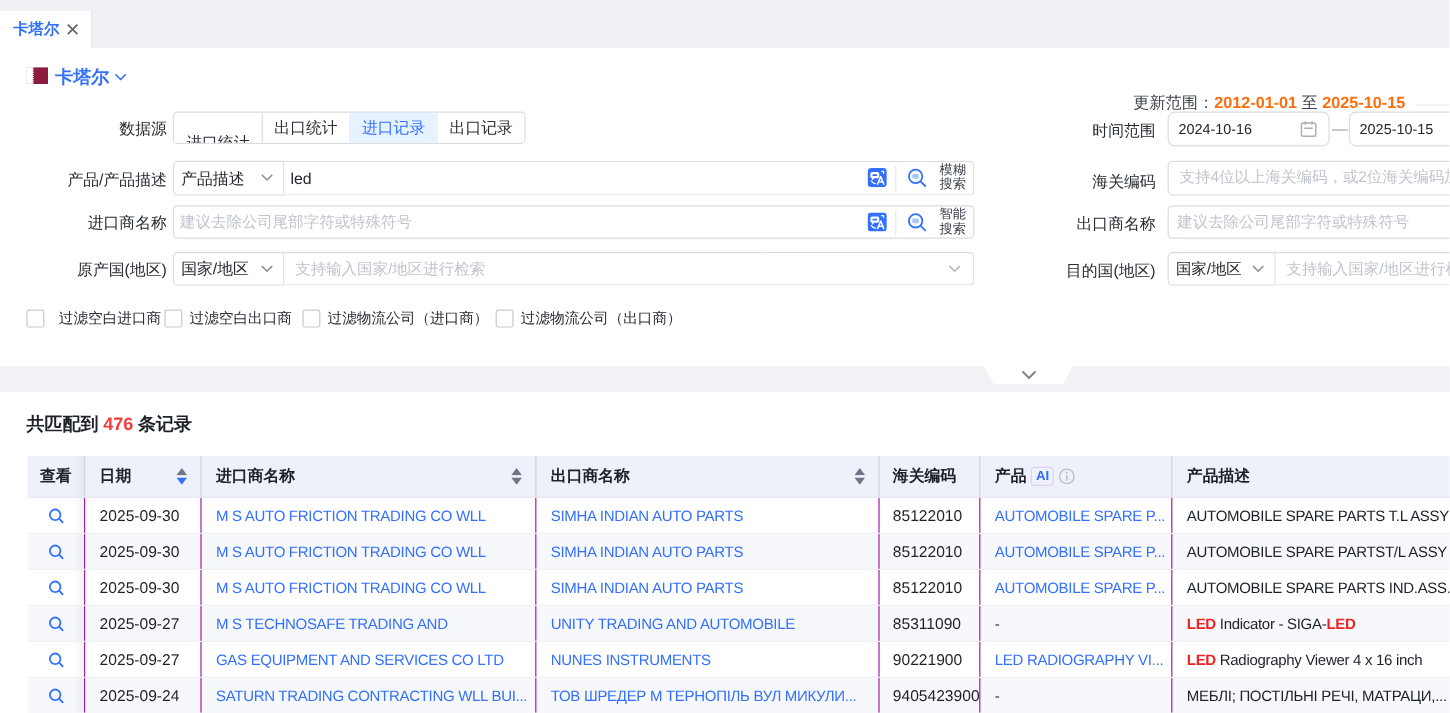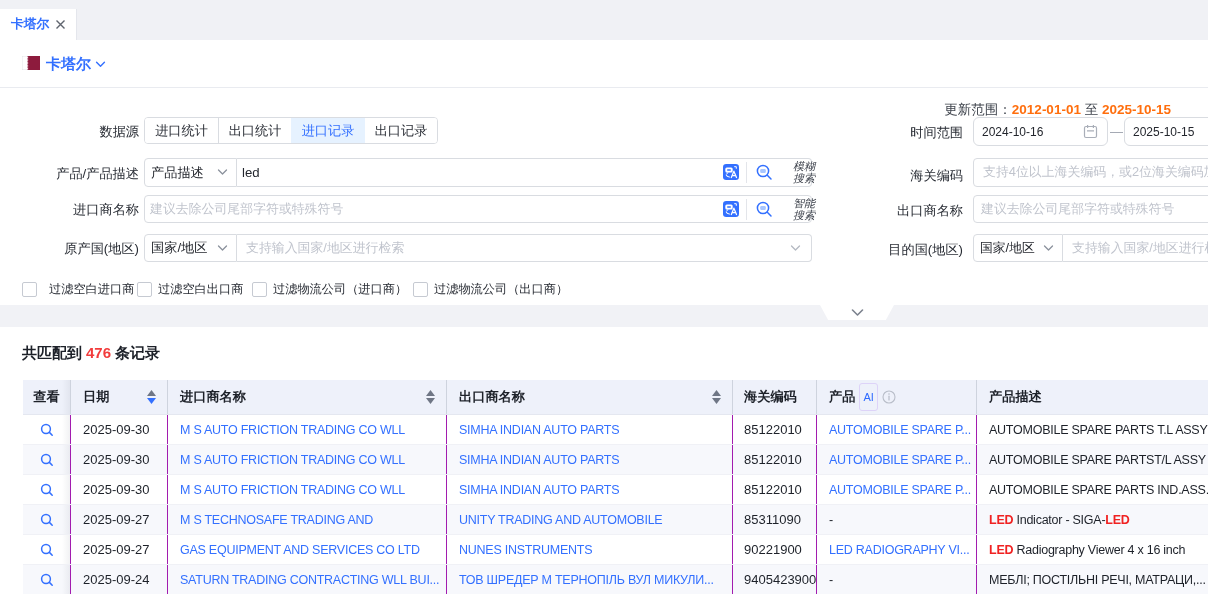--- a/index.html
+++ b/index.html
@@ -16,46 +16,46 @@
 
   
   .title-bar { position:absolute; left:0; top:40px; width:1208px; height:48px; background:#fff;
     border-bottom:1px solid #e9ebf0; }
   .flag { position:absolute; left:22px; top:16px; width:18px; height:14px; display:block; }
   .flag .maroon { fill:var(--flag-maroon,#8d1b3d); }
   .page-title { position:absolute; left:46px; top:15px; color:var(--accent,#3370ff); font-size:15px; font-weight:700; }
   .title-caret { position:absolute; left:95px; top:21px; width:11px; height:7px; }
 
   
-  .form { position:absolute; left:0; top:100px; width:1180px; height:217px; background:#fff; }
+  .form { position:absolute; left:0; top:76px; width:1180px; height:217px; background:#fff; }
   .flabel { position:absolute; font-size:13.2px; color:#272b33; text-align:right; white-space:nowrap; }
   .lbl-left { left:0; width:139px; }
   .lbl-right { left:780px; width:183px; }
 
   .seg { position:absolute; left:144px; top:17px; height:27px; display:flex;
     border:1px solid #d9dce1; border-radius:4px; overflow:hidden; background:#fff; }
   .seg-btn { width:73px; height:100%; display:flex; align-items:center; justify-content:center;
     font-size:13.2px; color:#2a2e36; border-left:1px solid #d9dce1; cursor:pointer; background:#fff; }
-  .seg-btn:first-child { border-left:none; }
+  .seg-btn:first-child { border-left:none;margin-top:12px; }
   .seg-btn.active { background:var(--accent-light-bg,#e6f2ff); color:var(--accent,#3370ff); border-left-color:var(--accent-light-bg,#e6f2ff); }
   .seg-btn.active + .seg-btn { border-left-color:#e6f2ff; }
 
   .ctl { position:absolute; background:#fff; border:1px solid #d9dce1; display:flex; align-items:center; }
   .sel { border-radius:4px 0 0 4px; justify-content:space-between; padding:0 8px 0 6px; }
   .sel .sel-txt { font-size:13.2px; color:#23262d; white-space:nowrap; }
   .inp { border-radius:0 4px 4px 0; border-left:none; padding-left:5px; }
   .inp-full { border-radius:4px; padding-left:5px; }
   .inp-val { font-size:13.2px; color:#23262d; }
   .ph { font-size:12.9px; color:#c0c4cd; white-space:nowrap; }
   .caret-svg { width:11px; height:7px; flex:0 0 auto; }
 
   .icon-group { position:absolute; display:flex; align-items:center; }
   .tr-ico { width:16px; height:16px; display:block; }
   .vdiv { width:1px; height:21px; background:#e3e5ea; margin:0 8px 0 7px; }
-  .srch-btn { display:flex; align-items:center; gap:19px; cursor:pointer;font-style:italic; }
+  .srch-btn { display:flex; align-items:center; gap:9px; cursor:pointer; }
   .srch-txt { font-size:11px; line-height:12px; color:#3c414b; }
 
   .date-inp { position:absolute; background:#fff; border:1px solid #d9dce1; border-radius:6px;
     display:flex; align-items:center; justify-content:space-between; padding:0 9px 0 8px; }
   .date-txt { font-size:12px; color:#23262d; }
   .date-dash { position:absolute; color:#9aa0ab; font-size:13px; }
 
   .cb-group { position:absolute; display:flex; align-items:center; gap:6px; }
   .cb-box { width:15px; height:15px; border:1px solid #c6cad2; border-radius:2px; background:#fff; flex:0 0 auto; }
   .cb-label { font-size:12.2px; color:#272b33; white-space:nowrap; }
@@ -97,22 +97,22 @@
   .td { font-size:13px; color:#1d2129; border-right:1px solid #a21caf; }
   .td .link, .td.c5 .cellwrap, .td.c6 .cellwrap { font-size:12.5px; letter-spacing:-0.25px; }
   .td:last-child { border-right:none; }
   .th.c0, .td.c0 { position:relative; }
   .th.c0::after, .td.c0::after { content:""; position:absolute; right:0; top:0; bottom:0; width:8px;
     background:linear-gradient(to right, rgba(120,125,140,0), rgba(120,125,140,0.10)); }
   .link { color:var(--link,#3370ff); cursor:pointer; }
   .red-seg { color:var(--red,#f02222); font-weight:700; }
   .eye-btn { cursor:pointer; display:flex; }
 
-  .ai-badge { font-size:11px; font-weight:400; color:#2f6bff; border:1px solid #ddd3f8;
-    border-radius:3px; padding:0 3px; margin-left:4px; line-height:14px; height:28px; display:flex; align-items:center; }
+  .ai-badge { font-size:11px; font-weight:700; color:#2f6bff; border:1px solid #ddd3f8;
+    border-radius:3px; padding:0 3px; margin-left:4px; line-height:14px; height:16px; display:flex; align-items:center; }
   .info-ico { margin-left:4px; display:flex; }
 </style>
 </head>
 <body>
 
 <div class="app">
 
   <div class="tab-strip">
     <div class="tab">
       <span class="tab-label">卡塔尔</span>

